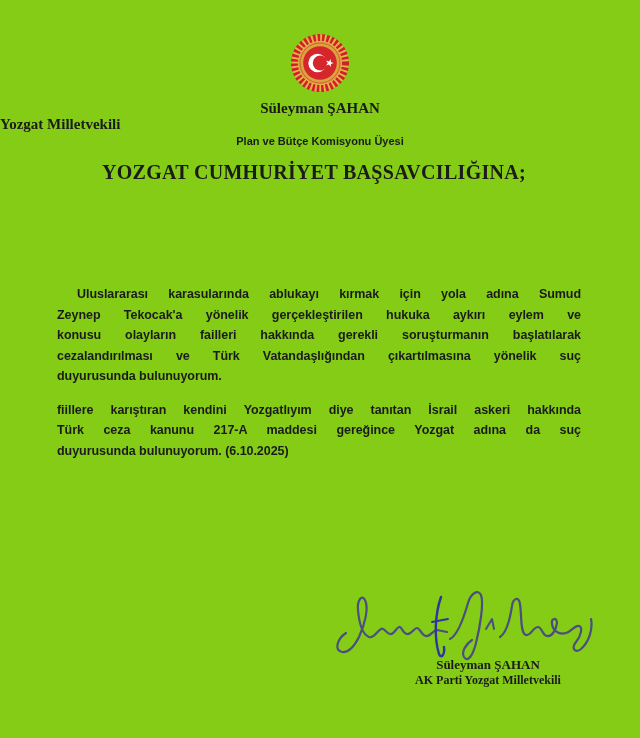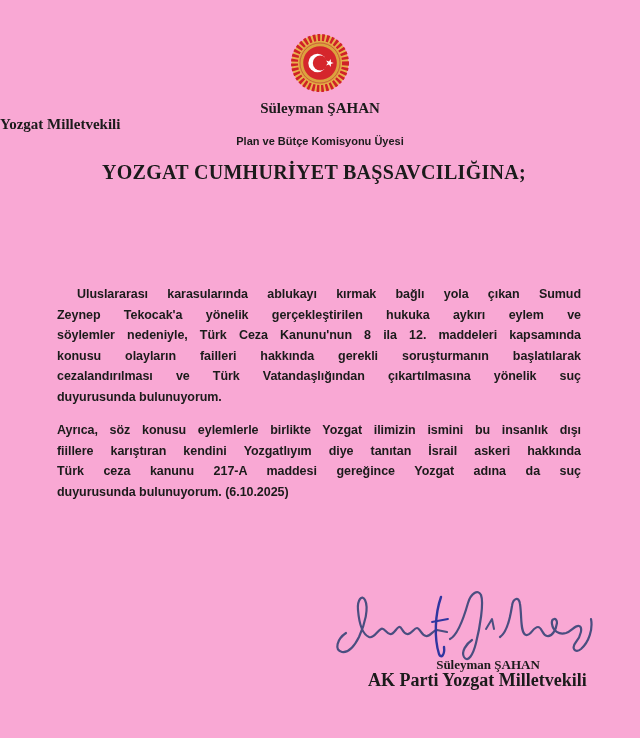--- a/index.html
+++ b/index.html
@@ -1,19 +1,19 @@
 <!DOCTYPE html>
 <html><head>
 <meta charset="utf-8">
 <style>
   html,body{margin:0;padding:0;background:#ffffff;}
   .page{
     position:relative;
     width:640px;height:738px;
-    background:#f9a8d4;
+    background:#84cc16;
     overflow:hidden;
     font-family:"Liberation Sans",sans-serif;
     color:#1b1b1b;
   }
   
   .emblem{position:absolute;left:290px;top:33px;width:60px;height:60px;}
   .hdr-name{
     position:absolute;left:0;right:0;top:100px;text-align:center;
     font-family:"Liberation Serif",serif;font-weight:bold;font-size:15px;line-height:16px;
   }
@@ -48,22 +48,22 @@
   .body-line.last{text-align-last:left;}
   .body-line.indent{text-indent:20px;}
   
   .sig-svg{position:absolute;left:330px;top:581px;width:280px;height:92px;}
   .sig-svg path{fill:none;stroke-linecap:round;stroke-linejoin:round;}
   .sig-name{
     position:absolute;left:368px;top:656px;width:240px;text-align:center;
     font-family:"Liberation Serif",serif;font-weight:bold;font-size:13px;line-height:17px;
   }
   .sig-title{
-    position:absolute;left:368px;top:672px;width:240px;text-align:left;
-    font-family:"Liberation Serif",serif;font-weight:bold;font-size:18px;line-height:17px;
+    position:absolute;left:368px;top:672px;width:240px;text-align:center;
+    font-family:"Liberation Serif",serif;font-weight:bold;font-size:12px;line-height:17px;
   }
 </style>
 </head>
 <body>
 
 <div class="page">
 
   <div class="emblem">
     <svg viewBox="0 0 60 60" width="60" height="60" aria-hidden="true">
       <circle cx="30" cy="30" r="28.5" fill="#e9b04c"></circle>
@@ -78,29 +78,27 @@
   </div>
 
   <div class="hdr-name">Süleyman ŞAHAN</div>
   <div class="hdr-role1">Yozgat Milletvekili</div>
   <div class="hdr-role2">Plan ve Bütçe Komisyonu Üyesi</div>
 
   <div class="addressee">YOZGAT CUMHURİYET BAŞSAVCILIĞINA;</div>
 
   <div class="letter-body" id="letter-body">
       <div class="paragraph">
-        <div class="body-line indent">Uluslararası karasularında ablukayı kırmak bağlı yola çıkan Sumud</div>
+        <div class="body-line indent">Uluslararası karasularında ablukayı kırmak için yola adına Sumud</div>
         <div class="body-line">Zeynep Tekocak'a  yönelik gerçekleştirilen hukuka aykırı eylem ve</div>
-        <div class="body-line">söylemler nedeniyle, Türk Ceza Kanunu'nun 8 ila 12. maddeleri kapsamında</div>
         <div class="body-line">konusu olayların failleri hakkında gerekli soruşturmanın başlatılarak</div>
         <div class="body-line">cezalandırılması ve Türk Vatandaşlığından çıkartılmasına  yönelik suç</div>
         <div class="body-line last">duyurusunda bulunuyorum.</div>
       </div>
       <div class="paragraph">
-        <div class="body-line">Ayrıca, söz konusu eylemlerle birlikte Yozgat ilimizin ismini bu insanlık dışı</div>
         <div class="body-line">fiillere karıştıran kendini Yozgatlıyım diye tanıtan  İsrail askeri hakkında</div>
         <div class="body-line">Türk ceza kanunu 217-A maddesi gereğince Yozgat adına da suç</div>
         <div class="body-line last">duyurusunda bulunuyorum. (6.10.2025)</div>
       </div>
     </div>
 
   <svg class="sig-svg" viewBox="0 0 280 92" aria-hidden="true">
     <path stroke="#4a4e80" stroke-width="2.2" d="M16,52 C7,58 4,69 12,71 C19,72 25,64 29,56 C35,43 39,27 35,19 C32,13 27,19 28,29 C29,41 32,53 39,56 C44,58 47,50 51,48 C54,46 56,52 60,53 C64,54 66,47 69,46 C72,45 72,52 77,53 C81,54 84,47 87,47 C90,47 91,54 96,55 C100,56 103,49 107,49 L117,51"></path>
     <path stroke="#2f35a0" stroke-width="2.4" d="M111,16 C105,33 104,57 109,73 C111,78 115,74 114,66"></path>
     <path stroke="#2f35a0" stroke-width="1.8" d="M102,41 L118,38"></path>

